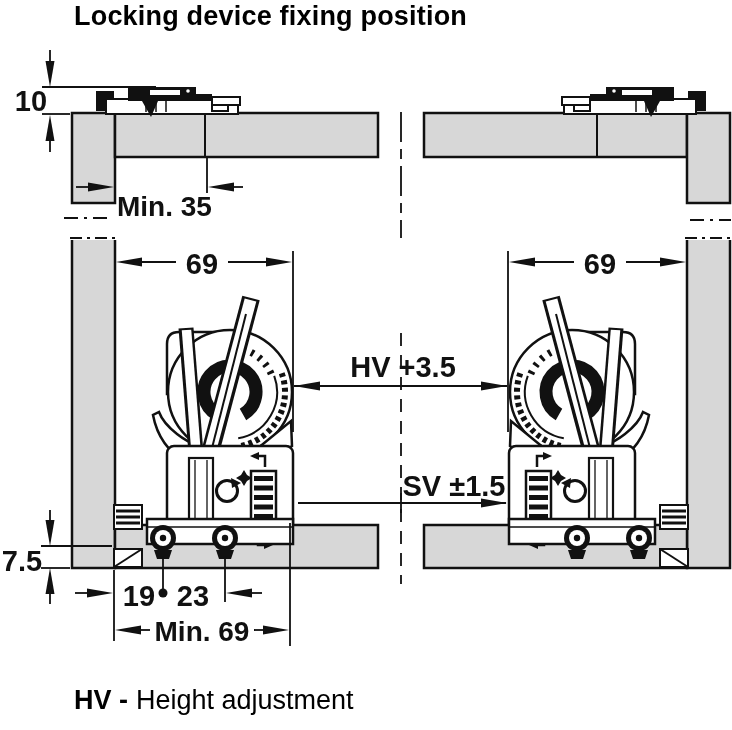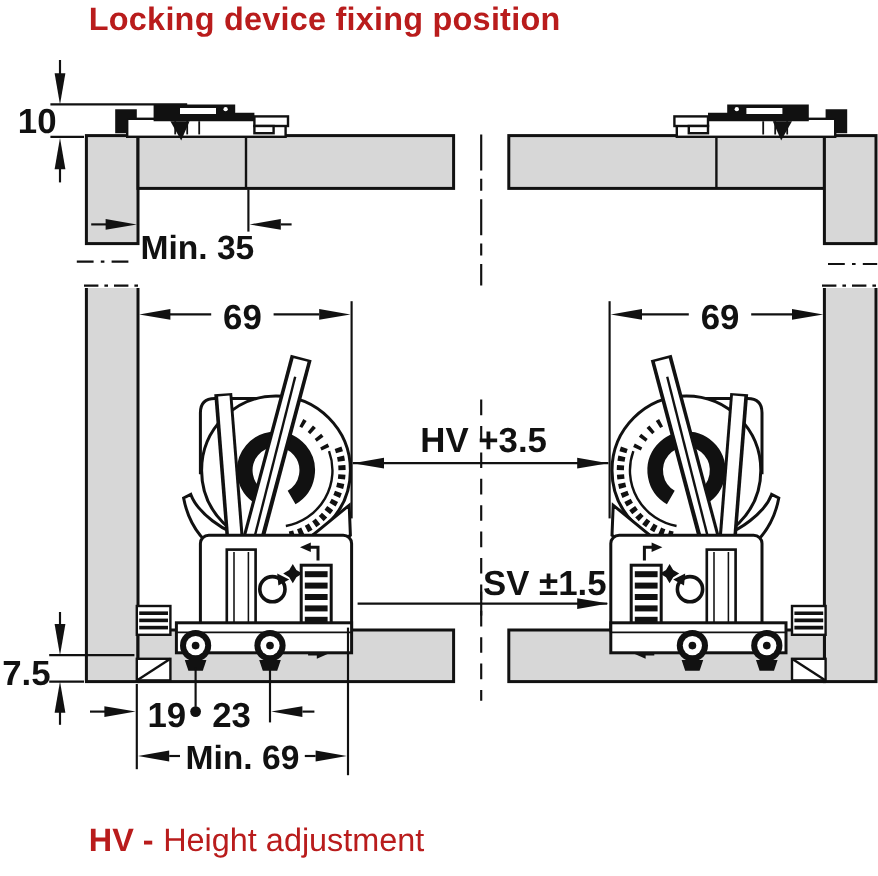--- a/index.html
+++ b/index.html
@@ -1,18 +1,18 @@
 <!DOCTYPE html>
 <html><head>
 <meta charset="utf-8">
 <style>
   html,body{margin:0;padding:0;background:#fff;}
   #stage{
     position:relative;width:732px;height:730px;background:#fff;
-    font-family:"Liberation Sans", sans-serif;color:#b91c1c;overflow:hidden;
+    font-family:"Liberation Sans", sans-serif;color:#000000;overflow:hidden;
   }
   #diagram-svg{position:absolute;left:0;top:0;}
   .page-title{
     position:absolute;left:74px;top:1px;font-size:27px;font-weight:bold;
     letter-spacing:.2px;white-space:nowrap;
   }
   .legend{position:absolute;left:74px;top:683px;}
   .legend-row{font-size:27px;line-height:34px;white-space:nowrap;}
   .legend-abbr{font-weight:bold;margin-right:8px;}
   .dim-text{font-weight:bold;fill:#111;}

